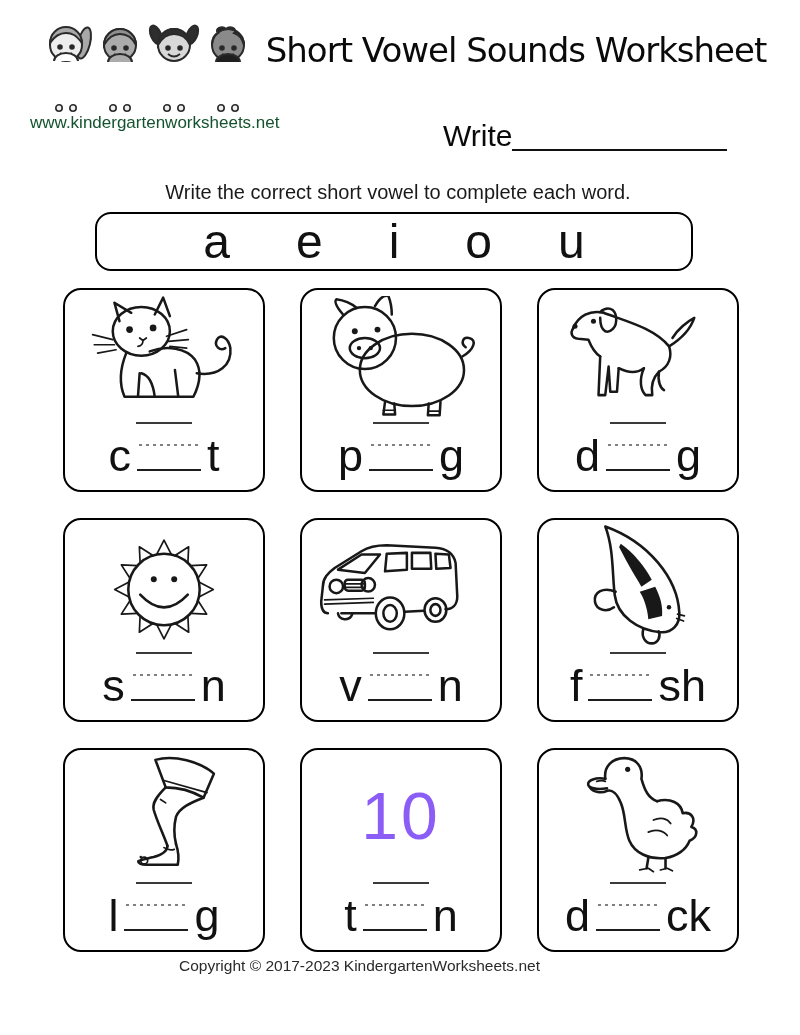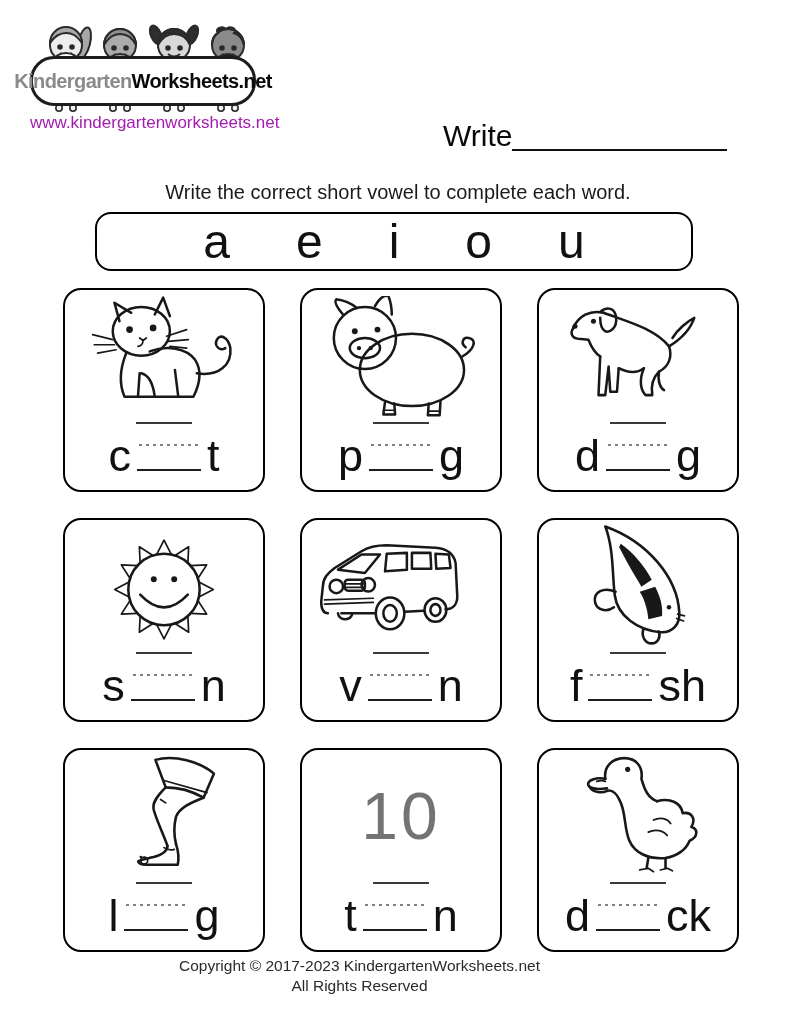--- a/index.html
+++ b/index.html
@@ -9,21 +9,21 @@
   
   .heads{position:absolute;left:28px;top:13px;width:230px;height:62px;z-index:1;}
   .heads path,.heads circle,.heads ellipse{stroke:#2a2a2a;stroke-width:2;}
   .banner{position:absolute;left:30px;top:56px;width:226px;height:50px;box-sizing:border-box;
           border:3px solid #1d1d1d;border-radius:24px;background:#fff;z-index:2;
           display:flex;align-items:center;justify-content:center;
           font-weight:bold;font-size:20px;letter-spacing:-0.6px;white-space:nowrap;}
   .brand-k{color:#8a8a8a;} .brand-w{color:#0a0a0a;}
   .hands{position:absolute;left:40px;top:103px;width:210px;height:14px;z-index:1;}
   .hands circle{fill:#f0f0f0;stroke:#2a2a2a;stroke-width:1.6;}
-  .site-url{position:absolute;left:30px;top:113px;font-size:17px;color:#a21caf;}
+  .site-url{position:absolute;left:30px;top:113px;font-size:17px;color:#14532d;}
 
   
   .title{position:absolute;left:258px;top:30px;width:516px;margin:0;text-align:center;
          font-family:"DejaVu Sans",sans-serif;font-size:34px;font-weight:400;
          letter-spacing:-1px;color:#0a0a0a;}
   .name-row{position:absolute;left:443px;top:115px;display:flex;align-items:flex-end;}
   .name-label{font-size:30px;color:#0a0a0a;line-height:1;}
   .name-line{display:inline-block;width:215px;height:34px;border-bottom:2.5px solid #111;}
 
   .instruction{position:absolute;left:0;top:181px;width:796px;text-align:center;
@@ -40,21 +40,21 @@
         grid-template-columns:202px 202px 202px;grid-auto-rows:204px;
         column-gap:35px;row-gap:26px;}
   .card{box-sizing:border-box;border:2.5px solid #000;border-radius:18px;background:#fff;
         display:flex;flex-direction:column;align-items:center;justify-content:flex-end;
         padding:6px 4px 12px 4px;}
   .picwrap{flex:1;display:flex;align-items:center;justify-content:center;width:100%;}
   .pic :where(path,circle,ellipse,rect,polygon){fill:none;stroke:#181818;stroke-width:3;
         stroke-linecap:round;stroke-linejoin:round;}
   .pic .ink{fill:#181818;stroke:none;}
   .pic .thin{stroke-width:2;}
-  .number-pic{font-size:66px;font-weight:300;letter-spacing:3px;color:#737373;line-height:1;
+  .number-pic{font-size:66px;font-weight:300;letter-spacing:3px;color:#8b5cf6;line-height:1;
               padding-bottom:6px;}
   .guide-top{width:56px;border-top:2.5px solid #3a3a3a;margin:0 auto 9px auto;}
   .word{display:flex;align-items:baseline;justify-content:center;gap:6px;}
   .lt{font-size:45px;font-weight:300;color:#111;line-height:1;}
   .blank{display:inline-block;width:64px;height:25px;border-bottom:2.5px solid #1d1d1d;
          position:relative;}
   .blank::before{content:"";position:absolute;left:2px;right:2px;top:0;height:2px;
          background-image:repeating-linear-gradient(90deg,#808080 0 3px,transparent 3px 7px);}
 
   
@@ -91,36 +91,33 @@
     <circle cx="152" cy="35" r="1.8" fill="#222" stroke="none"></circle>
     <path d="M140,41 q6,5 12,0" fill="none"></path>
 
     <circle cx="200" cy="32" r="16" fill="#8a8a8a"></circle>
     <path d="M184,32 a16,16 0 0 1 32,0 C214,26 212,22 206,20 C210,16 202,12 198,16 C194,12 186,16 190,20 C186,22 184,26 184,32 Z" fill="#1f1f1f"></path>
     <circle cx="194" cy="35" r="1.8" fill="#222" stroke="none"></circle>
     <circle cx="206" cy="35" r="1.8" fill="#222" stroke="none"></circle>
     <path d="M194,41 q6,5 12,0" fill="none"></path>
     <path d="M188,49 a12,8 0 0 1 24,0" fill="#1f1f1f"></path>
   </svg>
-  <div class="banner">
-      <span class="brand-k">Kindergarten</span>
-      <span class="brand-w">Worksheets.net</span>
-    </div>
   <svg class="hands" viewBox="0 0 210 14">
     <circle cx="19" cy="5" r="3.2"></circle>
       <circle cx="33" cy="5" r="3.2"></circle>
     <circle cx="73" cy="5" r="3.2"></circle>
       <circle cx="87" cy="5" r="3.2"></circle>
     <circle cx="127" cy="5" r="3.2"></circle>
       <circle cx="141" cy="5" r="3.2"></circle>
     <circle cx="181" cy="5" r="3.2"></circle>
       <circle cx="195" cy="5" r="3.2"></circle>
   </svg>
   <div class="site-url">www.kindergartenworksheets.net</div>
 
+  <h1 class="title">Short Vowel Sounds Worksheet</h1>
   <div class="name-row">
     <span class="name-label">Write</span>
     <span class="name-line"></span>
   </div>
 
   <div class="instruction">Write the correct short vowel to complete each word.</div>
 
   <div class="vowel-strip">
     <span class="vowel">a</span>
     <span class="vowel">e</span>
@@ -321,16 +318,15 @@
         <span class="lt">d</span>
         <span class="blank"></span>
         <span class="lt">ck</span>
       </div>
     </div>
 
   </div>
 
   <div class="footer">
     <div>Copyright © 2017-2023 KindergartenWorksheets.net</div>
-    <div>All Rights Reserved</div>
   </div>
 
 </div>
 
 </body></html>

